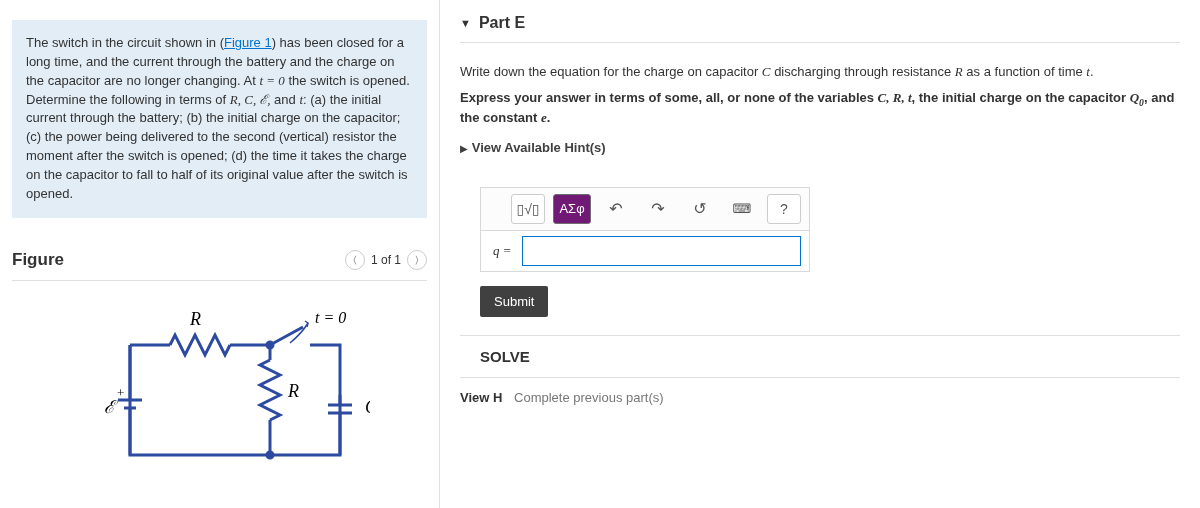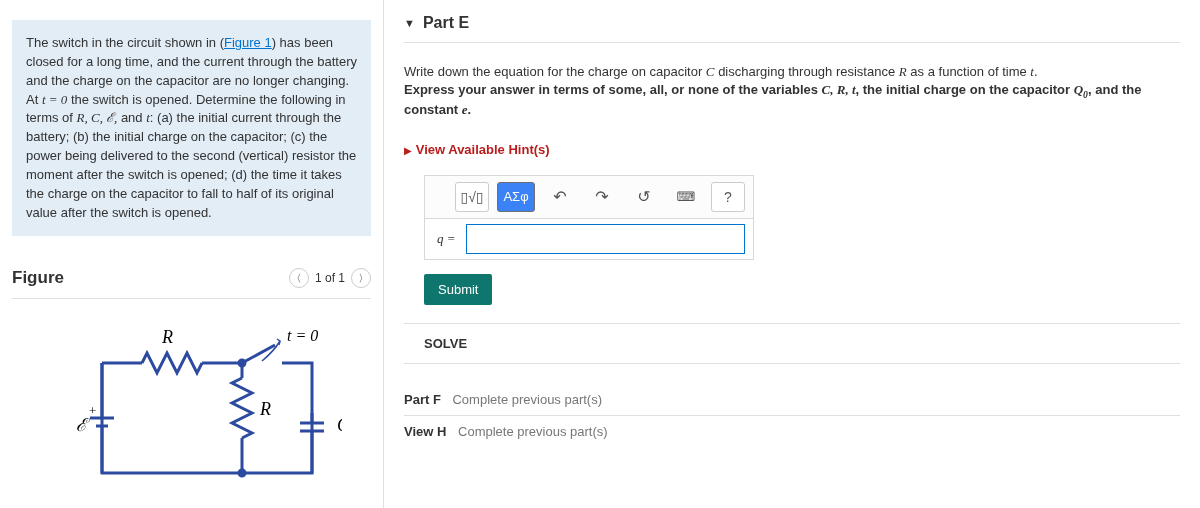--- a/index.html
+++ b/index.html
@@ -1,45 +1,45 @@
 <!DOCTYPE html>
 <html><head>
 <meta charset="utf-8">
 <style>
 *{box-sizing:border-box;margin:0;padding:0}
 body{font-family:"Helvetica Neue",Arial,sans-serif;font-size:13px;color:#333;background:#fff;width:1200px;height:508px;overflow:hidden;display:flex}
-.left{width:384px;padding:8px;border-right:1px solid #e0e0e0}
+.left{width:440px;padding:8px;border-right:1px solid #e0e0e0}
 .right{flex:1;padding:0 20px}
 .problem-box{background:#e2edf6;padding:14px;margin:12px 4px 28px;line-height:1.45}
 .problem-box a{color:#0073cf;text-decoration:underline}
 .svar{font-style:italic;font-family:"Times New Roman",serif}
 .figure-head{display:flex;align-items:center;justify-content:space-between;padding:4px 0 10px;border-bottom:1px solid #e0e0e0;margin:12px 4px 24px}
 .figure-head h3{font-size:17px;font-weight:700}
 .pager{display:flex;align-items:center;gap:6px;font-size:12px}
 .pager .btn{width:20px;height:20px;border:1px solid #ccc;border-radius:50%;display:flex;align-items:center;justify-content:center;color:#888;background:#fff;font-size:10px}
 .figure-img{display:flex;justify-content:center}
 .part-head{display:flex;align-items:center;gap:8px;padding:14px 0 10px;border-bottom:1px solid #e0e0e0;margin-bottom:20px}
 .part-head .tri{color:#333;font-size:11px}
 .part-head h3{font-size:16px;font-weight:700}
-.instr{line-height:1.4}
-.instr-bold{font-weight:700;margin-bottom:22px;line-height:1.4}
+.instr{margin-bottom:8px;line-height:1.4}
+.instr-bold{font-weight:700;margin-bottom:12px;line-height:1.4}
 .subzero{font-size:75%;vertical-align:sub}
-.hints{color:#b91c1c;margin-bottom:18px;cursor:pointer}
+.hints{color:#404040;margin-bottom:32px;cursor:pointer}
 .hints .tri{font-size:10px;margin-right:4px}
 .answer-box{width:330px;margin-left:20px}
 .toolbar{display:flex;align-items:center;gap:8px;padding:6px 8px 6px 30px;border:1px solid #d8d8d8;border-bottom:none;background:#fcfcfc}
 .tbtn{height:30px;min-width:34px;border:1px solid #ccc;border-radius:3px;background:#fff;display:flex;align-items:center;justify-content:center;font-size:14px;color:#555}
-.tbtn.gr{background:#3b82f6;color:#fff;border-color:#6e6e6e;font-size:13px;padding:12px 6px}
+.tbtn.gr{background:#701a75;color:#fff;border-color:#6e6e6e;font-size:13px;padding:12px 6px}
 .tbtn.nb{border:none;background:none;font-size:16px}
 .input-row{display:flex;align-items:center;border:1px solid #d8d8d8;height:42px}
 .input-row .lbl{padding:0 10px 0 12px;font-style:italic;font-family:"Times New Roman",serif}
 .input-row input{flex:1;height:30px;border:1px solid #0073cf;margin:0 8px 0 0;padding:0 6px;font-size:14px;outline:none}
 .submit-row{padding:14px 0 18px 20px}
-.submit-btn{background:#0f766e;color:#fff;border:none;padding:8px 14px;font-size:13px;border-radius:2px}
-.solve{padding:12px 0 12px 20px;border-top:1px solid #e0e0e0;border-bottom:1px solid #e0e0e0;font-weight:700;font-size:13px;margin-bottom:20px;color:#333}
+.submit-btn{background:#404040;color:#fff;border:none;padding:8px 14px;font-size:13px;border-radius:2px}
+.solve{padding:12px 0 12px 20px;border-top:1px solid #e0e0e0;border-bottom:1px solid #e0e0e0;font-weight:700;font-size:15px;margin-bottom:4px;color:#333}
 .locked{padding:8px 0;color:#777;border-bottom:1px solid #e0e0e0}
 .locked b{color:#333;font-weight:700;margin-right:8px}
 .locked:last-of-type{border-bottom:none}
 </style>
 </head>
 <body>
 
 <div class="left">
   <div class="problem-box">
     <span>The switch in the circuit shown in (</span><a href="#">Figure 1</a><span>) has been closed for a long time, and the current through the battery and the charge on the capacitor are no longer changing. At </span><span class="svar">t = 0</span><span> the switch is opened. Determine the following in terms of </span><span class="svar">R, C, ℰ,</span><span> and </span><span class="svar">t</span><span>: (a) the initial current through the battery; (b) the initial charge on the capacitor; (c) the power being delivered to the second (vertical) resistor the moment after the switch is opened; (d) the time it takes the charge on the capacitor to fall to half of its original value after the switch is opened.</span>
@@ -120,16 +120,15 @@
     </div>
   </div>
 
   <div class="submit-row">
     <button class="submit-btn">Submit</button>
   </div>
 
   <div class="solve">SOLVE</div>
 
   <div id="locked-list">
-      <div class="locked"><b>Part F</b> <span>Complete previous part(s)</span></div>
       <div class="locked"><b>View H</b> <span>Complete previous part(s)</span></div>
     </div>
 </div>
 
 </body></html>

